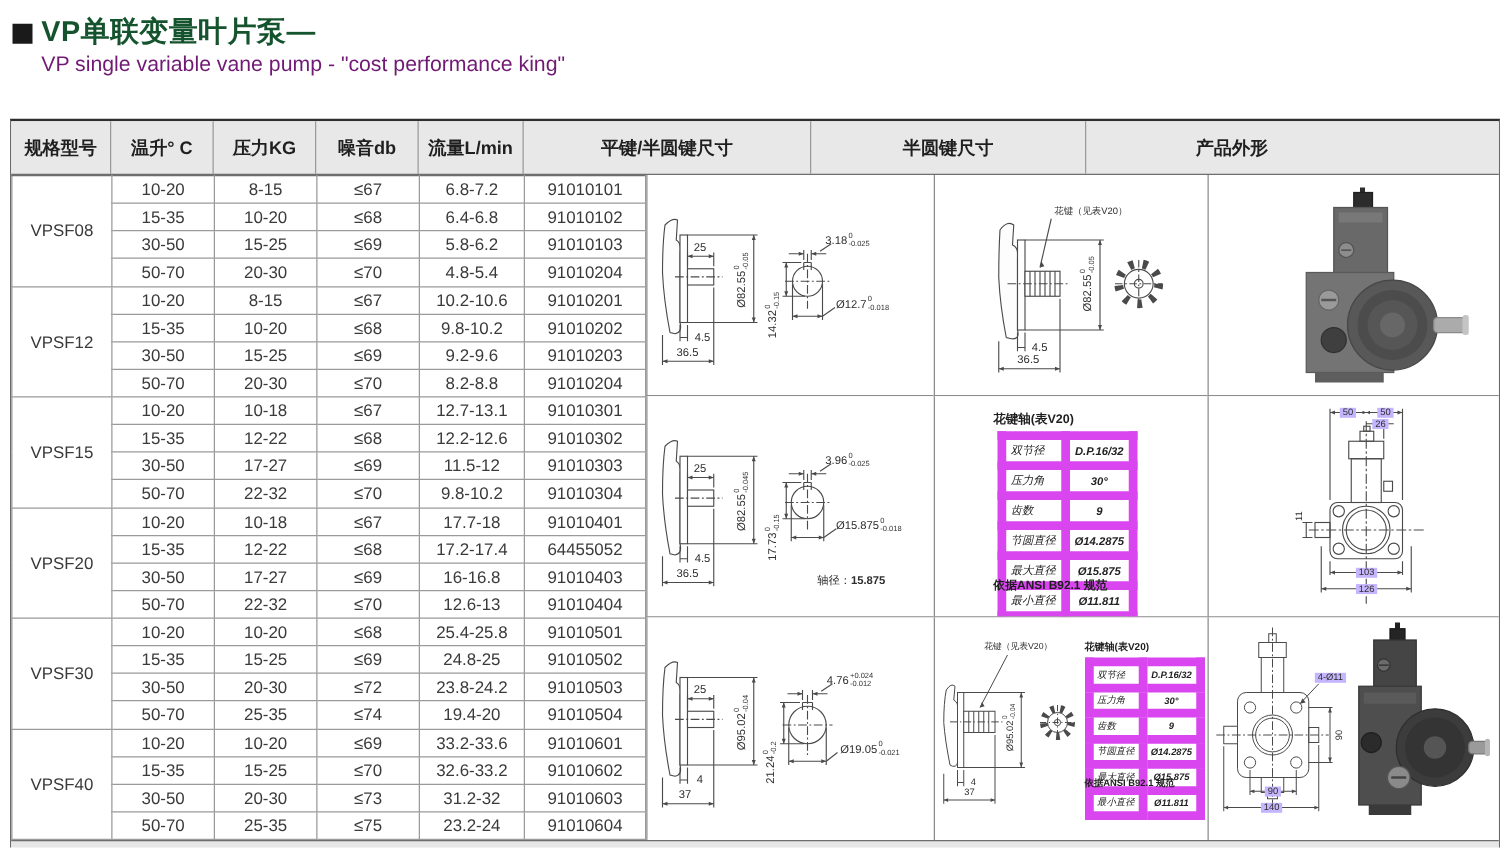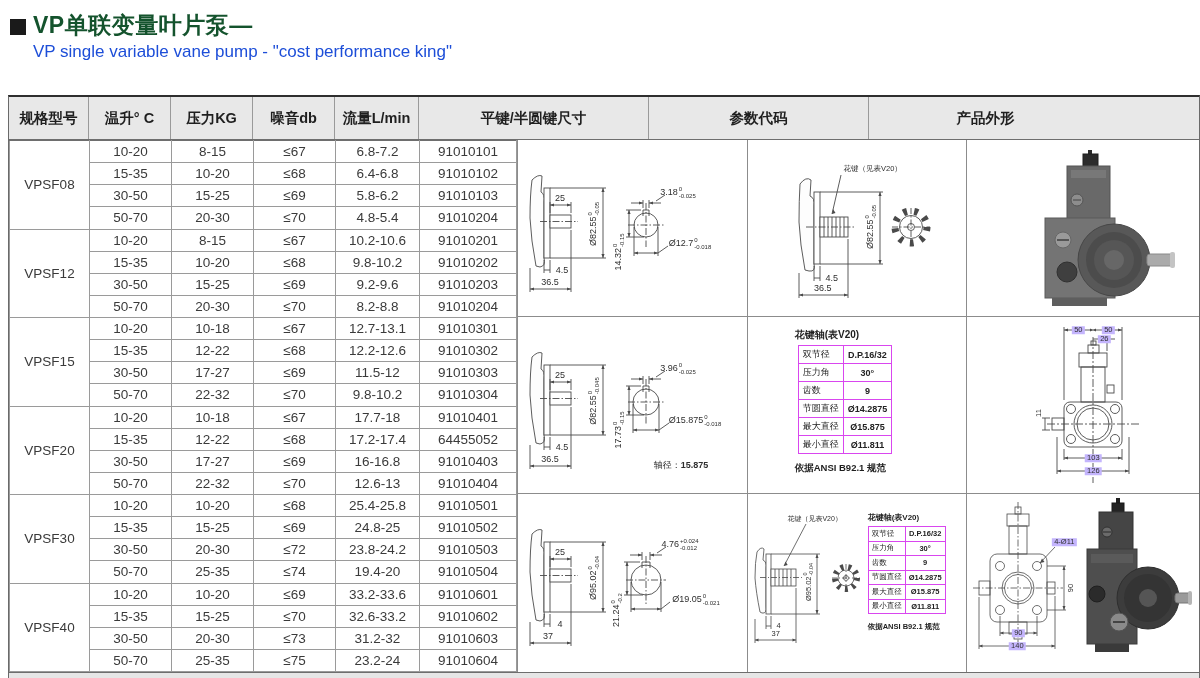--- a/index.html
+++ b/index.html
@@ -5,21 +5,21 @@
   html,body{margin:0;padding:0;background:#fff;}
   body{width:1200px;height:678px;position:relative;overflow:hidden;
        font-family:"Liberation Sans","DejaVu Sans",sans-serif;color:#222;}
 
   
   .title-block{position:absolute;left:10px;top:10px;}
   .title-row{display:flex;align-items:center;}
   .sq{width:16px;height:16px;background:#1a1a1a;margin-right:7px;margin-top:2px;}
   .t-main{font-size:23px;font-weight:bold;color:#14532d;letter-spacing:0.5px;}
   .t-hl{font-size:23px;font-weight:bold;color:#e60012;margin-left:4px;letter-spacing:1px;}
-  .subtitle{font-size:17px;color:#1d4ed8;margin-left:23px;margin-top:1px;}
+  .subtitle{font-size:17px;color:#701a75;margin-left:23px;margin-top:1px;}
 
   
   .bigtable{position:absolute;left:8px;top:95px;width:1190px;border:1px solid #6a6a6a;border-top:2px solid #2e2e2e;}
   .hdr-row{display:flex;height:43px;background:#e8e8e8;border-bottom:1px solid #6e6e6e;box-sizing:border-box;}
   .hcell{box-sizing:border-box;border-right:1px solid #9a9a9a;display:flex;align-items:center;justify-content:center;
          font-weight:bold;font-size:14.5px;color:#1f1f1f;}
   .hcell:last-child{border-right:none;}
   .body-row{display:flex;height:532px;}
 
   table.spec{border-collapse:collapse;table-layout:fixed;width:507px;height:532px;}
@@ -44,21 +44,21 @@
   .dlab.bg{background:#c4b5fd;padding:0 2px;}
   .dlab.sm{font-size:7.5px;}
   .dlab b{font-weight:bold;}
   .tol{display:inline-flex;flex-direction:column;margin-left:1px;font-size:6px;line-height:1.15;}
   .tol i{font-style:normal;}
   .sm .tol{font-size:5.5px;}
 
   
   .stitle{position:absolute;font-weight:bold;font-size:10px;color:#1e1e1e;white-space:nowrap;}
   .stable{position:absolute;border-collapse:collapse;}
-  .stable td{border:1px solid #d946ef;font-size:9px;color:#222;padding:0 4px;height:17px;white-space:nowrap;}
+  .stable td{border:7px solid #d946ef;font-size:9px;color:#222;padding:0 4px;height:17px;white-space:nowrap;font-style:italic;}
   .stable td.v{font-weight:bold;text-align:center;}
   .sfoot{position:absolute;font-size:9.5px;font-weight:bold;color:#1e1e1e;white-space:nowrap;}
   .small .stitle{font-size:8px;}
   .small .stable td{font-size:7.5px;height:13.5px;padding:0 3px;}
   .small .sfoot{font-size:7.5px;}
 
   svg.dsvg{position:absolute;left:0;top:0;}
 </style>
 </head>
 <body>
@@ -73,21 +73,21 @@
 
 <div class="bigtable">
 
   <div class="hdr-row">
     <div class="hcell" style="width:80px">规格型号</div>
     <div class="hcell" style="width:82px">温升° C</div>
     <div class="hcell" style="width:82px">压力KG</div>
     <div class="hcell" style="width:82px">噪音db</div>
     <div class="hcell" style="width:84px">流量L/min</div>
     <div class="hcell" style="width:230px">平键/半圆键尺寸</div>
-    <div class="hcell" style="width:220px">参数代码</div>
+    <div class="hcell" style="width:220px">半圆键尺寸</div>
     <div class="hcell" style="width:233px">产品外形</div>
   </div>
 
   <div class="body-row">
 
     <table class="spec">
       <colgroup>
           <col style="width:80px">
           <col style="width:82px">
           <col style="width:82px">

